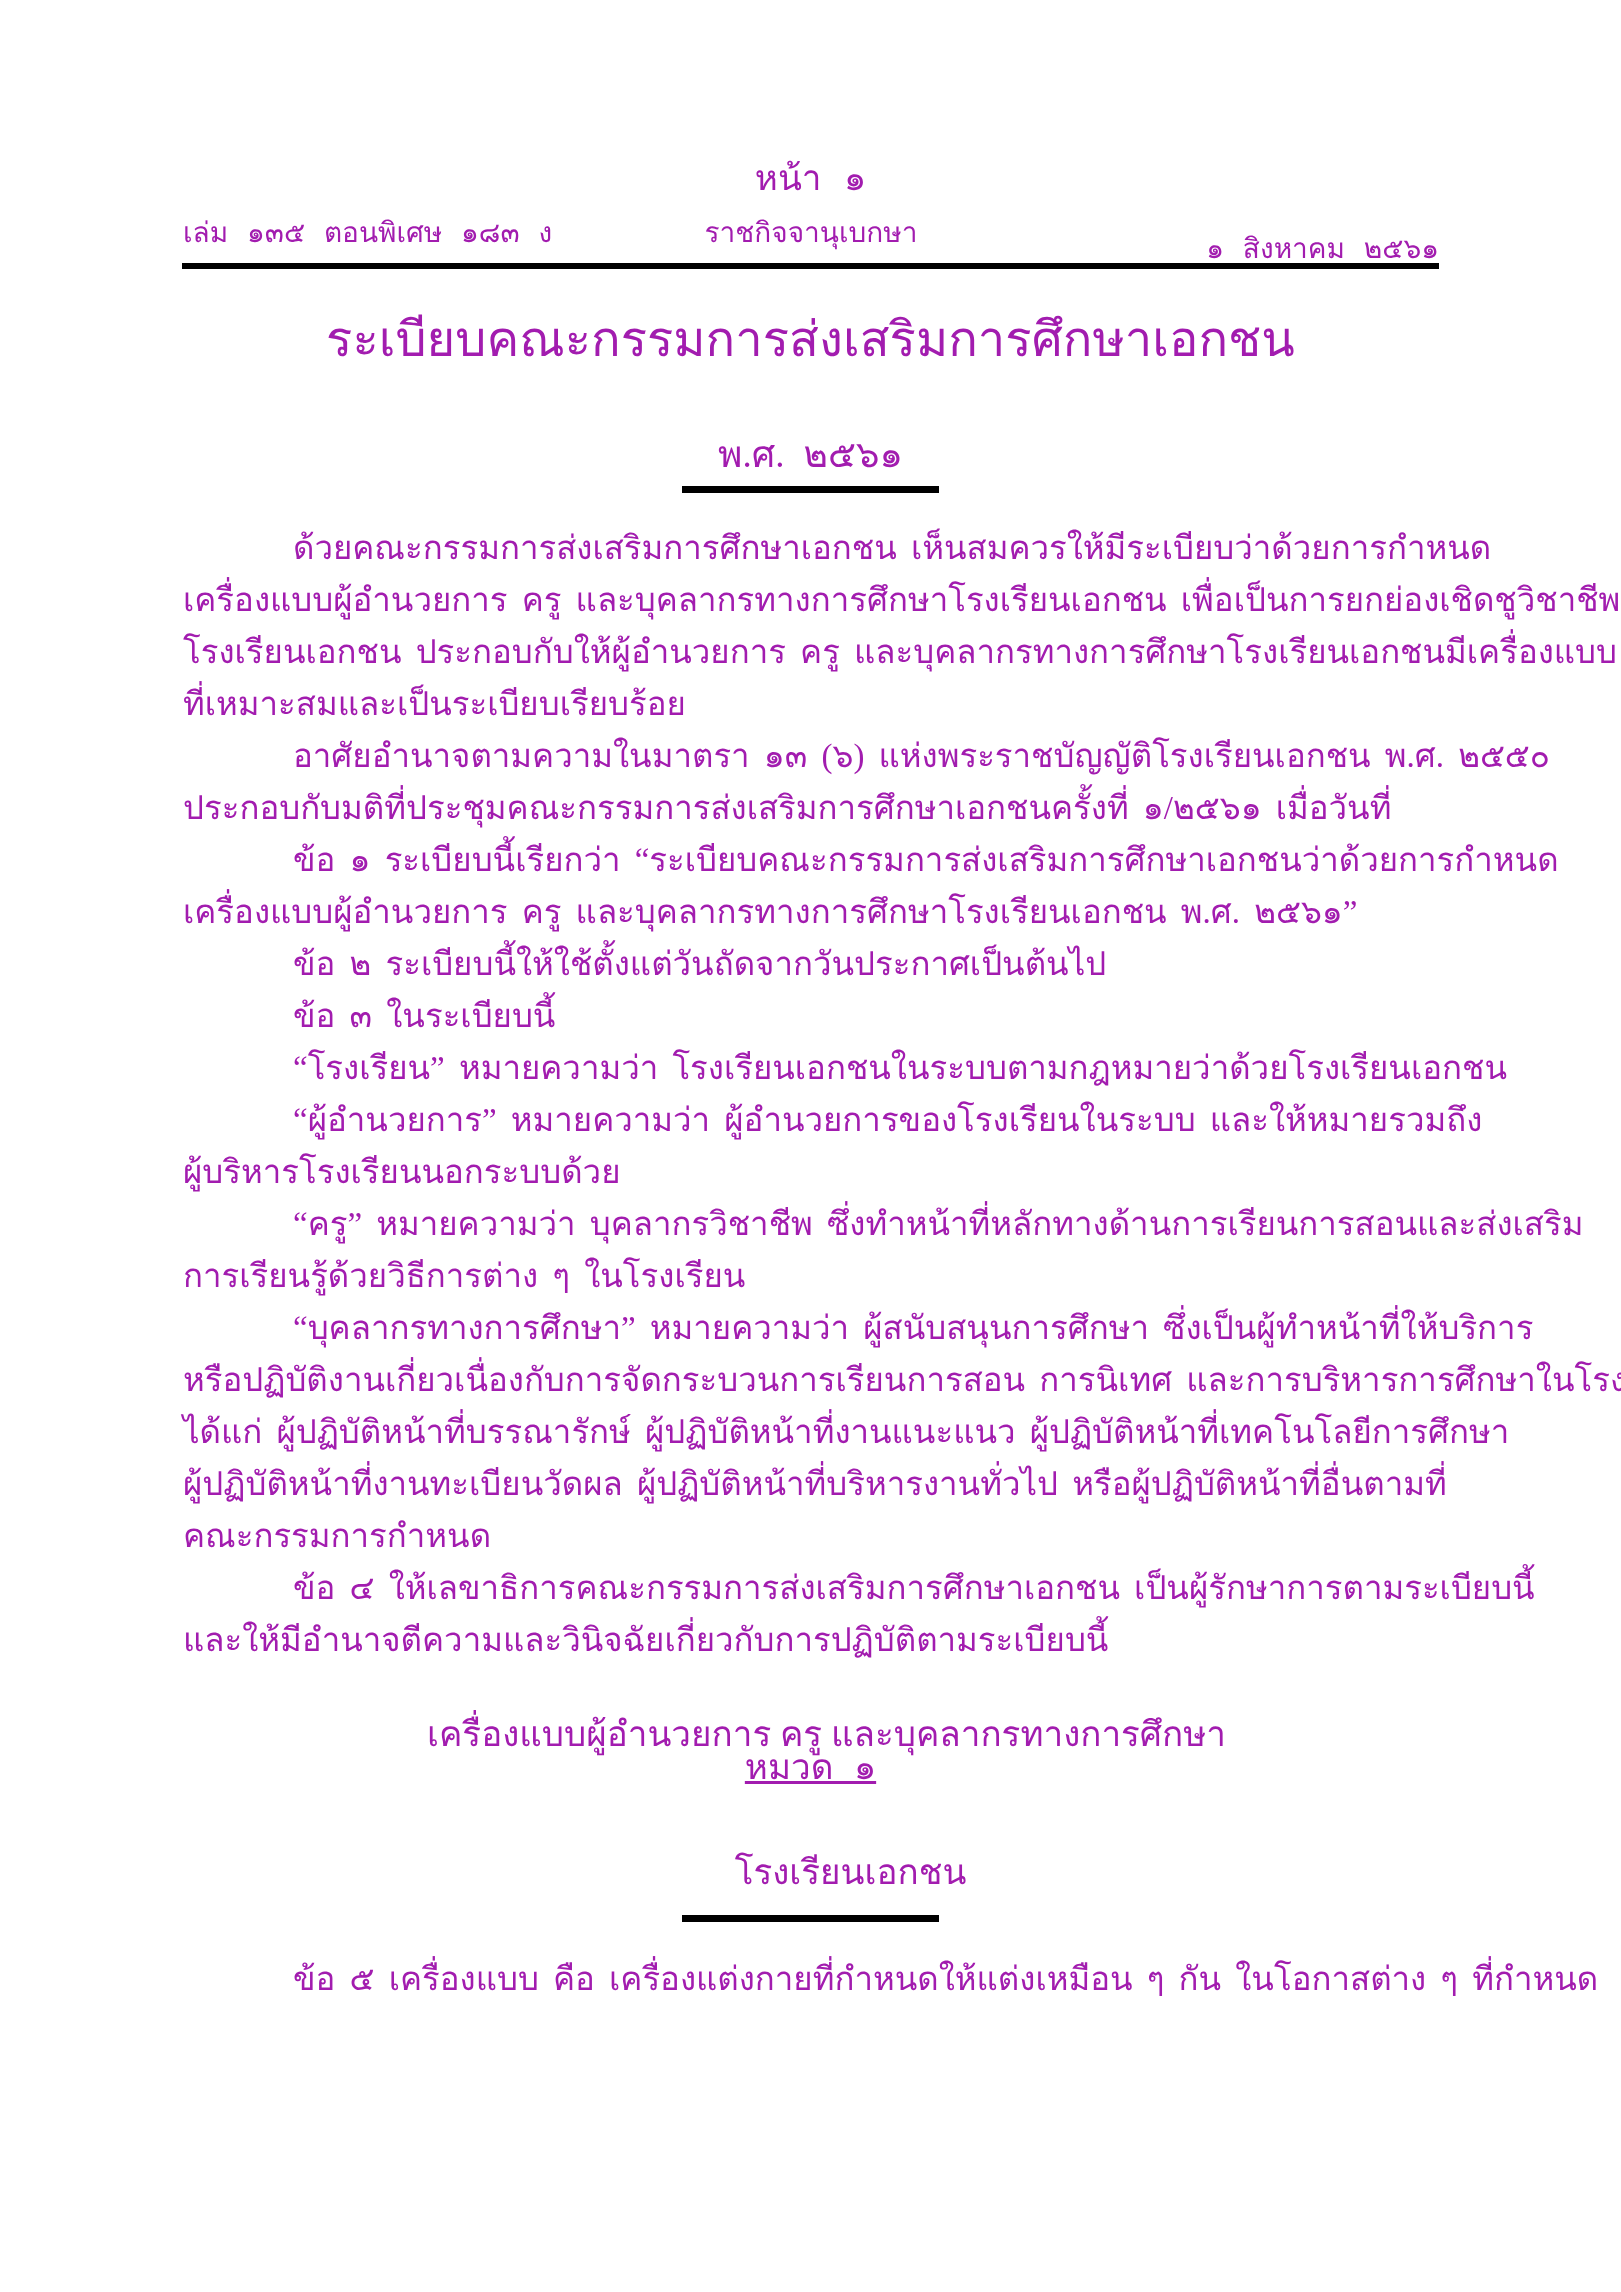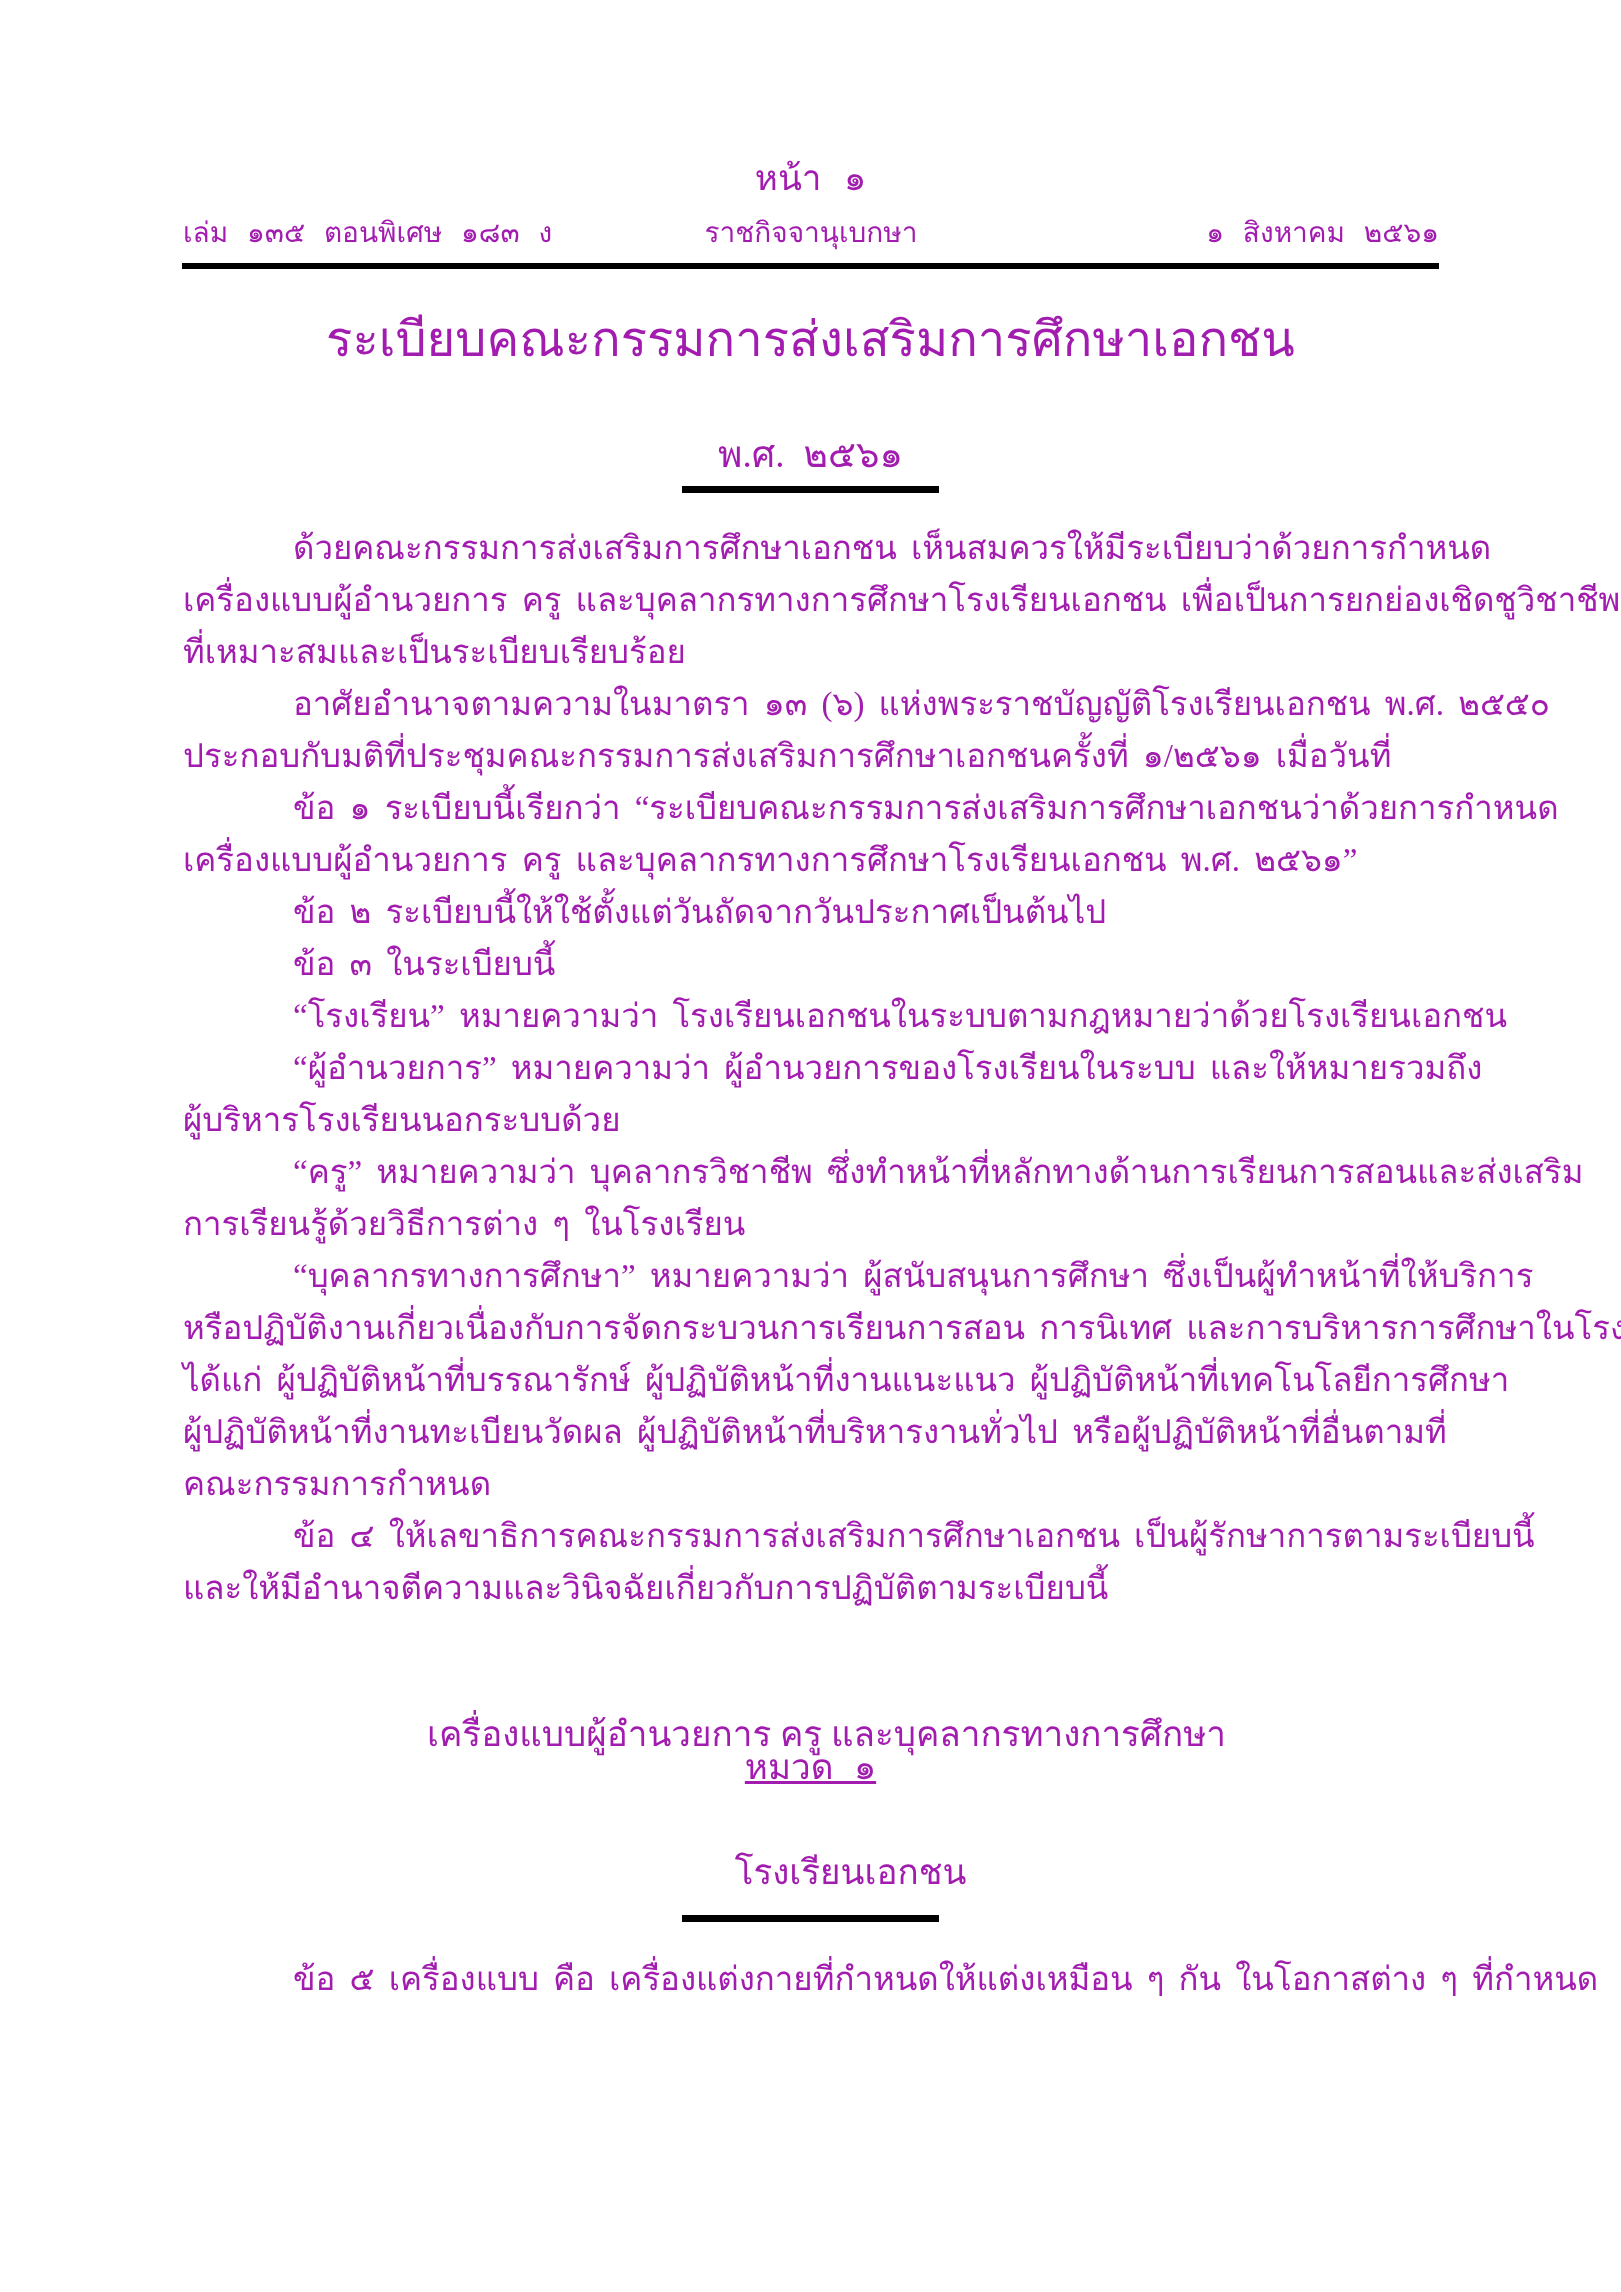--- a/index.html
+++ b/index.html
@@ -35,21 +35,21 @@
     top: 208px;
     left: 183px;
     width: 1256px;
     height: 49px;
     font-size: 28px;
     line-height: 49px;
     font-family: Liberation Serif, serif;
   }
   .header-volume { position: absolute; left: 0; top: 0; word-spacing: 11.8px; white-space: nowrap; }
   .header-gazette { position: absolute; left: 50%; transform: translateX(-50%); top: 0; white-space: nowrap; }
-  .header-date { position: absolute; right: 0; top: 0; word-spacing: 11.8px; white-space: nowrap; }
+  .header-date { position: absolute; right: 0; top: 16px; word-spacing: 11.8px; white-space: nowrap; }
   .main-rule {
     position: absolute;
     top: 263px;
     left: 182px;
     width: 1257px;
     height: 5.9px;
     background: #000000;
   }
   
   .title-1 { top: 308px; font-size: 49px; line-height: 63px; }
@@ -108,20 +108,21 @@
   <div class="main-rule"></div>
 
   <div class="centered title-1">ระเบียบคณะกรรมการส่งเสริมการศึกษาเอกชน</div>
   <div class="centered title-3">พ.ศ. ๒๕๖๑</div>
 
   <div class="title-rule"></div>
 
   <div class="body-lines">
       <div class="line indent">ด้วยคณะกรรมการส่งเสริมการศึกษาเอกชน เห็นสมควรให้มีระเบียบว่าด้วยการกำหนด</div>
       <div class="line">เครื่องแบบผู้อำนวยการ ครู และบุคลากรทางการศึกษาโรงเรียนเอกชน เพื่อเป็นการยกย่องเชิดชูวิชาชีพครู</div>
+      <div class="line">โรงเรียนเอกชน ประกอบกับให้ผู้อำนวยการ ครู และบุคลากรทางการศึกษาโรงเรียนเอกชนมีเครื่องแบบ</div>
       <div class="line">ที่เหมาะสมและเป็นระเบียบเรียบร้อย</div>
       <div class="line indent">อาศัยอำนาจตามความในมาตรา ๑๓ (๖) แห่งพระราชบัญญัติโรงเรียนเอกชน พ.ศ. ๒๕๕๐</div>
       <div class="line">ประกอบกับมติที่ประชุมคณะกรรมการส่งเสริมการศึกษาเอกชนครั้งที่ ๑/๒๕๖๑ เมื่อวันที่</div>
       <div class="line indent">ข้อ ๑ ระเบียบนี้เรียกว่า “ระเบียบคณะกรรมการส่งเสริมการศึกษาเอกชนว่าด้วยการกำหนด</div>
       <div class="line">เครื่องแบบผู้อำนวยการ ครู และบุคลากรทางการศึกษาโรงเรียนเอกชน พ.ศ. ๒๕๖๑”</div>
       <div class="line indent">ข้อ ๒ ระเบียบนี้ให้ใช้ตั้งแต่วันถัดจากวันประกาศเป็นต้นไป</div>
       <div class="line indent">ข้อ ๓ ในระเบียบนี้</div>
       <div class="line indent">“โรงเรียน” หมายความว่า โรงเรียนเอกชนในระบบตามกฎหมายว่าด้วยโรงเรียนเอกชน</div>
       <div class="line indent">“ผู้อำนวยการ” หมายความว่า ผู้อำนวยการของโรงเรียนในระบบ และให้หมายรวมถึง</div>
       <div class="line">ผู้บริหารโรงเรียนนอกระบบด้วย</div>

